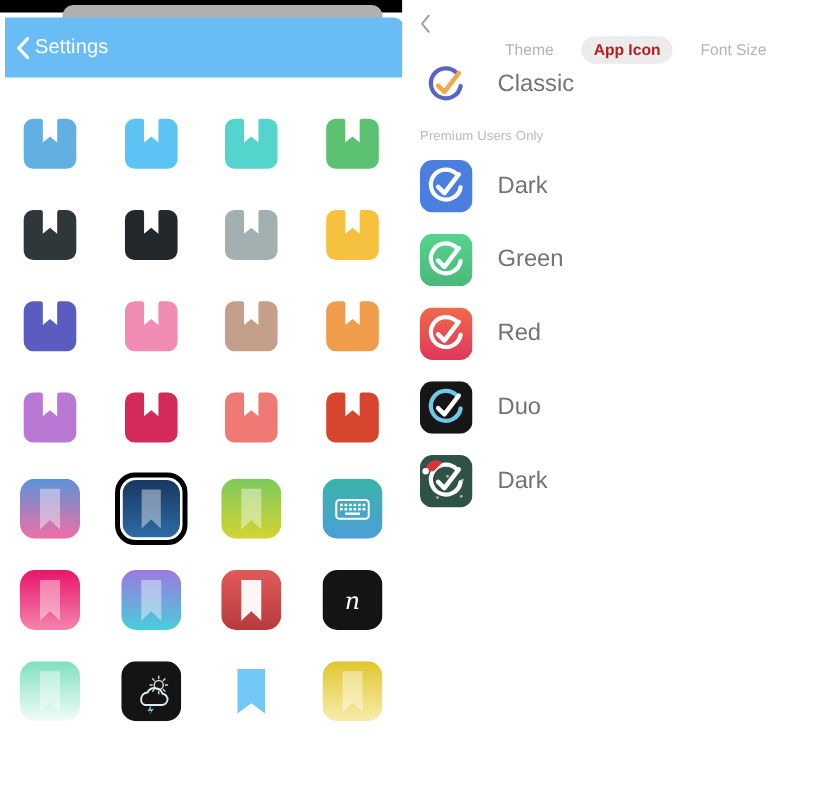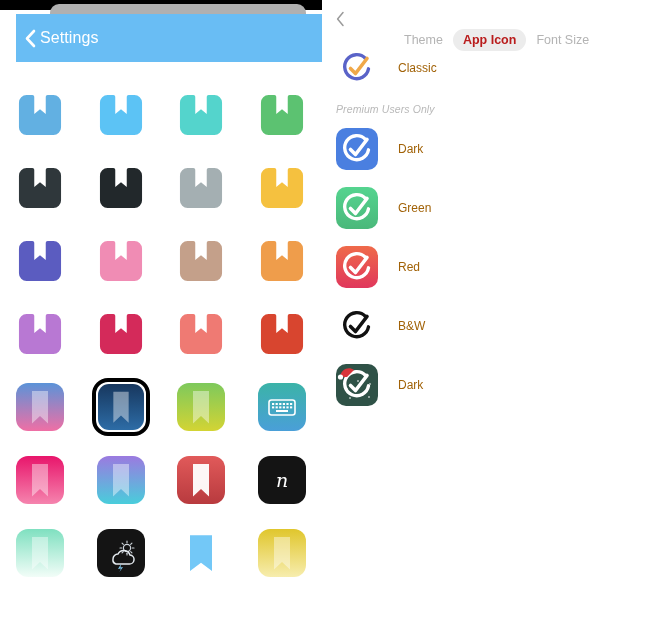--- a/index.html
+++ b/index.html
@@ -22,21 +22,21 @@
   #left-black-strip {
     position: absolute; top: 0; left: 0; width: 322px; height: 10px;
     background: #000000;
   }
   #left-gray-card {
     position: absolute; top: 4px; left: 50px; width: 256px; height: 26px;
     background: #b0b0b0;
     border-radius: 9px 9px 0 0;
   }
   #left-header {
-    position: absolute; top: 14px; left: 16px; width: 320px; height: 48px;
+    position: absolute; top: 14px; left: 4px; width: 320px; height: 48px;
     background: #69bdf4;
     border-radius: 0 10px 0 0;
     display: flex; align-items: center;
   }
   #back-chevron-left {
     width: 11px; height: 19px; margin-left: 9px; margin-right: 4px;
     flex: 0 0 auto;
   }
   #back-chevron-left svg { display:block; }
   #settings-title {
@@ -66,40 +66,40 @@
 
   
   #right-panel {
     position: relative; width: 328px; height: 641px;
     background: #ffffff; flex: 0 0 328px; overflow: hidden;
   }
   #tabbar {
     display: flex; align-items: center; height: 38px; padding-left: 8px; position:relative;
   }
   #back-chevron-right { width: 20px; height: 20px; display:flex; align-items:center; justify-content:center; }
-  #tabs { display: flex; align-items: center; gap: 0px; margin-left: 44px; margin-top: 42px; }
+  #tabs { display: flex; align-items: center; gap: 12px; margin-left: 44px; margin-top: 42px; }
   .tab {
     font-size: 12.5px; color: #b4b4b4; padding: 4px 10px; border-radius: 12px;
     white-space: nowrap;
   }
   .tab.active { color: #b91c1c; background: #ececec; font-weight: bold; }
 
   #icon-list { padding: 0; }
   .section-header {
-    font-size: 10.5px; color: #b9b9b9; padding: 6px 10px 4px 14px; letter-spacing: .1px; font-style: italic;
+    font-size: 10.5px; color: #b9b9b9; padding: 6px 10px 4px 14px; letter-spacing: .1px;
   }
   .list-row {
     display: flex; align-items: center; height: 59px; padding-left: 14px; padding-right: 14px;
     position: relative;
   }
   .app-icon {
     width: 42px; height: 42px; border-radius: 10px; flex: 0 0 42px;
     position: relative; overflow: hidden;
   }
-  .row-label { font-size: 12px; color: #a16207; margin-left: 20px; }
+  .row-label { font-size: 19px; color: #737373; margin-left: 20px; }
   .check-badge { margin-left: auto; width: 15px; height: 15px; }
 
   svg { overflow: visible; }
 </style>
 </head>
 <body>
 
 <div id="app">
 
   <div id="left-panel">
@@ -484,25 +484,25 @@
                 </linearGradient>
               </defs>
               <rect width="42" height="42" fill="url(#ag11)"></rect>
               <path d="M29.5,11.5 A12,12 0 1 0 32.5,21.8" fill="none" stroke="#ffffff" stroke-width="3.4" stroke-linecap="round"></path>
               <path d="M14.5,21.5 L19.5,26.5 L31,11.5" fill="none" stroke="#ffffff" stroke-width="3.6" stroke-linecap="round" stroke-linejoin="round"></path>
             </svg></div>
           <span class="row-label">Red</span>
         </div>
         <div class="list-row">
           <div class="app-icon"><svg viewBox="0 0 42 42" width="100%" height="100%">
-              <rect width="42" height="42" fill="#ffffff"></rect>
-              <path d="M29.5,11.5 A12,12 0 1 0 32.5,21.8" fill="none" stroke="#111111" stroke-width="3.4" stroke-linecap="round"></path>
-              <path d="M14.5,21.5 L19.5,26.5 L31,11.5" fill="none" stroke="#111111" stroke-width="3.6" stroke-linecap="round" stroke-linejoin="round"></path>
+              <rect width="42" height="42" fill="#161616"></rect>
+              <path d="M29.5,11.5 A12,12 0 1 0 32.5,21.8" fill="none" stroke="#6fc8e8" stroke-width="3.4" stroke-linecap="round"></path>
+              <path d="M14.5,21.5 L19.5,26.5 L31,11.5" fill="none" stroke="#ffffff" stroke-width="3.6" stroke-linecap="round" stroke-linejoin="round"></path>
             </svg></div>
-          <span class="row-label">B&amp;W</span>
+          <span class="row-label">Duo</span>
         </div>
         <div class="list-row">
           <div class="app-icon"><svg viewBox="0 0 42 42" width="100%" height="100%">
               <rect width="42" height="42" fill="#2f5247"></rect>
               <circle cx="8" cy="12" r="1.1" fill="#ffffff" fill-opacity=".6"></circle>
               <circle cx="15" cy="8" r="1.1" fill="#ffffff" fill-opacity=".6"></circle>
               <circle cx="30" cy="11" r="1.1" fill="#ffffff" fill-opacity=".6"></circle>
               <circle cx="34" cy="20" r="1.1" fill="#ffffff" fill-opacity=".6"></circle>
               <circle cx="11" cy="25" r="1.1" fill="#ffffff" fill-opacity=".6"></circle>
               <circle cx="26" cy="30" r="1.1" fill="#ffffff" fill-opacity=".6"></circle>

